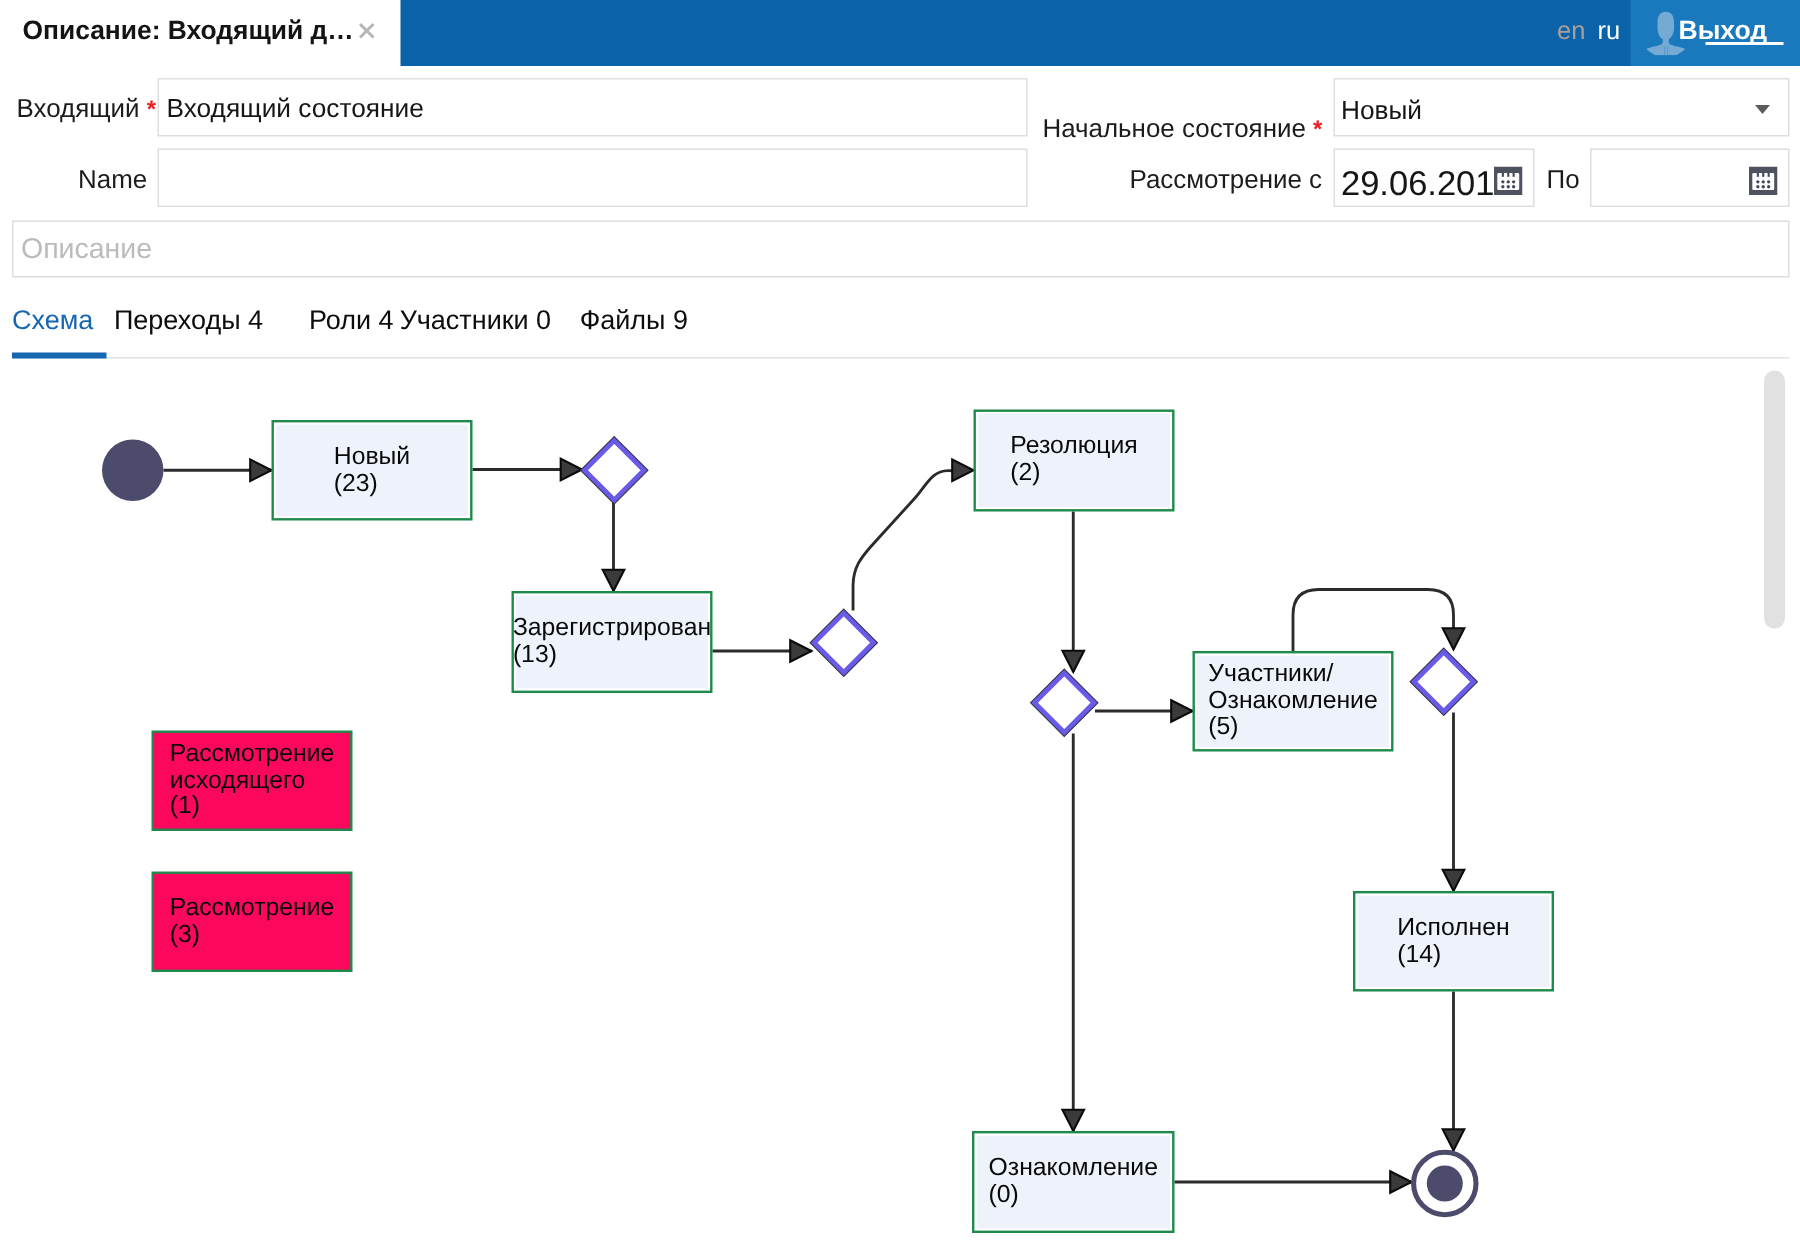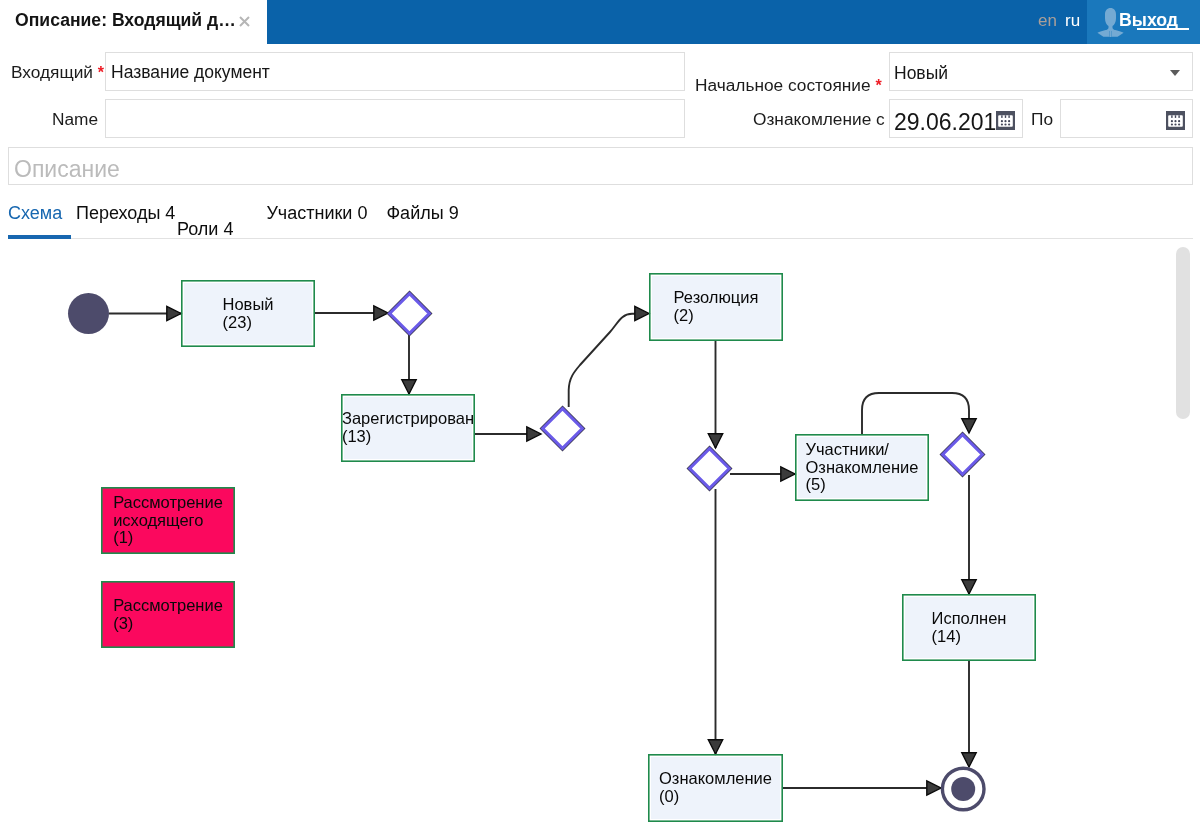--- a/index.html
+++ b/index.html
@@ -18,21 +18,21 @@
   #user-area{left:1087px;top:0;width:113px;height:44px;background:#1a78bc;}
   #avatar{left:1097px;top:7px;width:27px;height:29px;}
   #logout-link{left:1119px;top:9.5px;font-size:17.7px;color:#ffffff;white-space:nowrap;font-weight:bold;}
   #logout-underline{left:1137px;top:28px;width:52px;height:1.6px;background:#ffffff;}
 
   
   .flabel{font-size:17.3px;color:#1c1c1c;white-space:nowrap;}
   .req{color:#ee1c25;font-size:16px;font-weight:bold;}
   .finput{background:#fff;border:1px solid #dedede;box-sizing:border-box;}
   .fval{font-size:17.5px;color:#161616;white-space:nowrap;}
-  .fplace{font-size:23px;color:#bbbbbb;white-space:nowrap;}
+  .fplace{font-size:19px;color:#bbbbbb;white-space:nowrap;}
 
   #in-name{left:105px;top:52px;width:580px;height:39px;}
   #lbl-name{left:11px;top:62px;}
   #val-name{left:111px;top:62px;}
   #in-name-en{left:105px;top:99px;width:580px;height:39px;}
   #lbl-name-en{left:52px;top:109px;}
   #in-desc{left:8px;top:147px;width:1185px;height:38px;}
   #val-desc{left:14px;top:156px;}
 
   #lbl-state{left:695px;top:62px;margin-top:13px;}
@@ -93,34 +93,34 @@
       <path d="M9.4 23.1 C6.3 23.9 2.1 24.7 0.4 25.7 L3.0 27.6 L6.4 29.8 L12.4 29.8 L12.4 23.5 Z"></path>
       <path d="M17.6 23.1 C20.7 23.9 24.9 24.7 26.6 25.7 L24.0 27.6 L20.6 29.8 L14.6 29.8 L14.6 23.5 Z"></path>
     </g>
   </svg>
 </div>
 <div class="abs" id="logout-link">Выход</div>
 <div class="abs" id="logout-underline"></div>
 
 <div class="abs flabel" id="lbl-name"><span>Входящий</span> <span class="req">*</span></div>
 <div class="abs finput" id="in-name"></div>
-<div class="abs fval" id="val-name">Название документ</div>
+<div class="abs fval" id="val-name">Входящий состояние</div>
 
 <div class="abs flabel" id="lbl-name-en">Name</div>
 <div class="abs finput" id="in-name-en"></div>
 
 <div class="abs finput" id="in-desc"></div>
 <div class="abs fplace" id="val-desc">Описание</div>
 
 <div class="abs flabel" id="lbl-state"><span>Начальное состояние</span> <span class="req">*</span></div>
 <div class="abs finput" id="in-state"></div>
 <div class="abs fval" id="val-state">Новый</div>
 <div class="abs" id="state-caret"></div>
 
-<div class="abs flabel" id="lbl-from">Ознакомление с</div>
+<div class="abs flabel" id="lbl-from">Рассмотрение с</div>
 <div class="abs finput" id="in-from"></div>
 <div class="abs fval" id="val-from">29.06.2017</div>
 <div class="abs" id="cal-from">
   <svg width="19" height="19" viewBox="0 0 19 19">
     <rect x="0" y="0" width="19" height="19" fill="#4d5160"></rect>
     <path d="M3.1 4.3 h12.8 a0.9 0.9 0 0 1 0.9 0.9 v9.6 a0.9 0.9 0 0 1 -0.9 0.9
              h-12.8 a0.9 0.9 0 0 1 -0.9 -0.9 v-9.6 a0.9 0.9 0 0 1 0.9 -0.9 z" fill="#ffffff"></path>
     <g fill="#43475a">
       <rect x="5.2" y="4.3" width="1.4" height="2.6"></rect>
       <rect x="8.8" y="4.3" width="1.4" height="2.6"></rect>
@@ -294,15 +294,15 @@
         </g>
       </g>
     </svg>
 </div>
 <div class="abs" id="vscroll-track">
   <div class="abs" id="vscroll-thumb"></div>
 </div>
 
 <div class="abs tab-item active" style="left: 8px;">Схема</div>
 <div class="abs tab-item" style="left: 75.9375px;">Переходы 4</div>
-<div class="abs tab-item" style="left: 177px; margin-top: 16px;">Роли 4</div>
+<div class="abs tab-item" style="left: 206px;">Роли 4</div>
 <div class="abs tab-item" style="left: 266.422px;">Участники 0</div>
 <div class="abs tab-item" style="left: 386.438px;">Файлы 9</div>
 
 </body></html>

